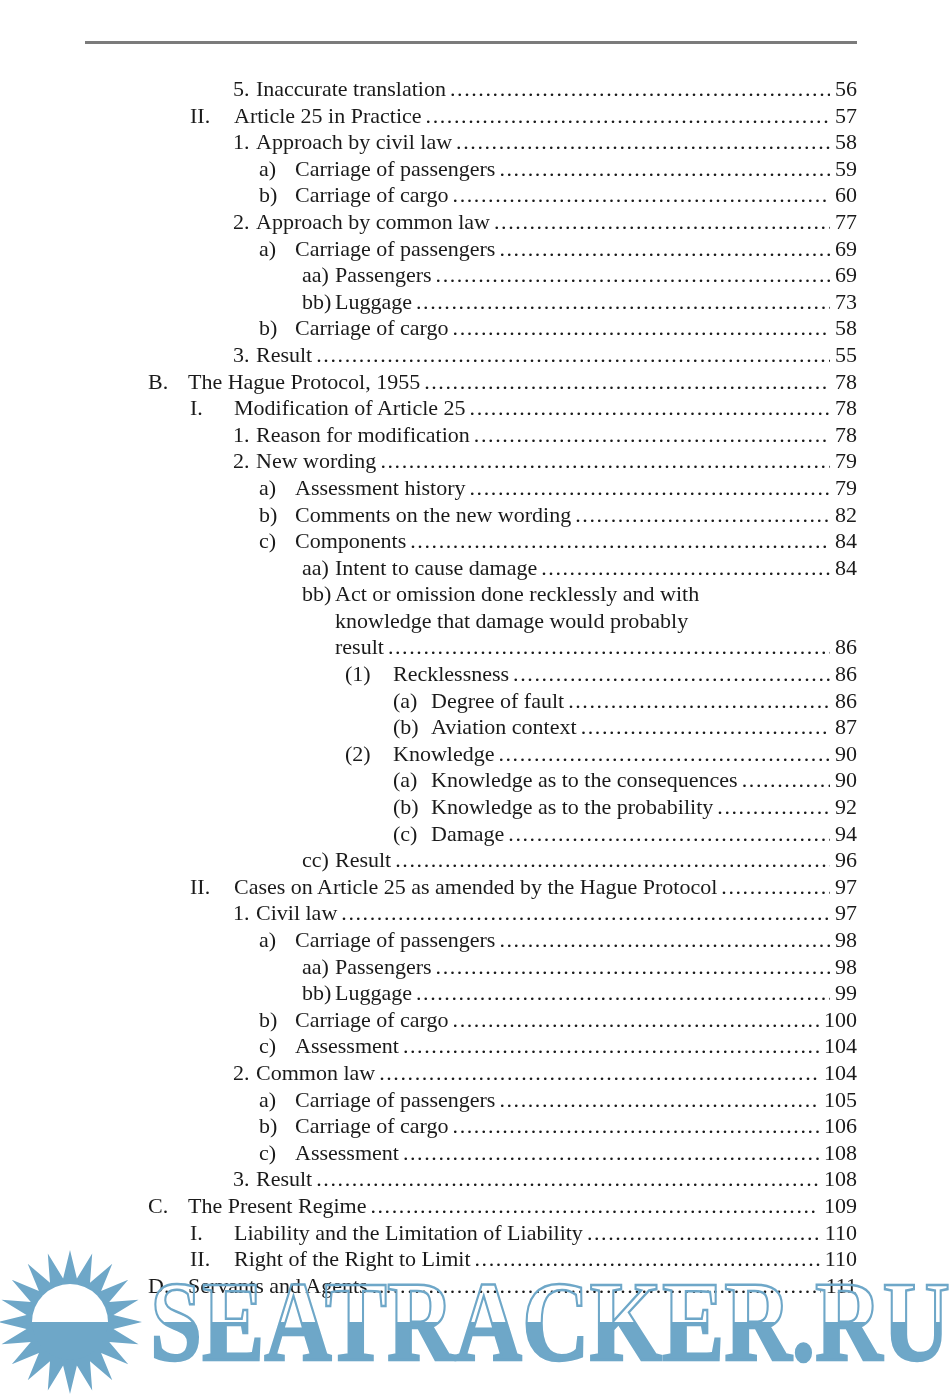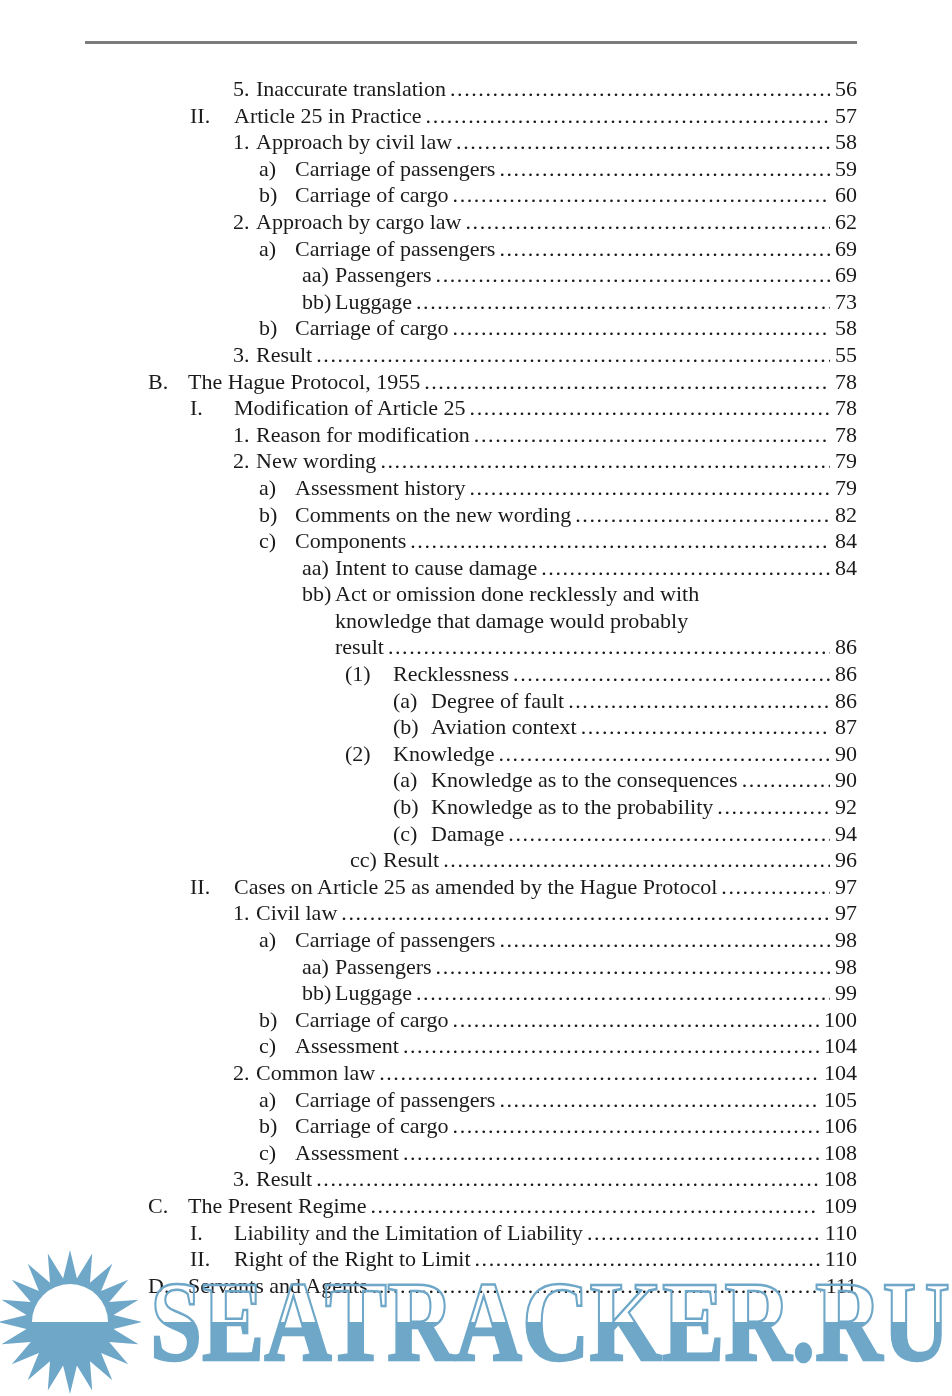--- a/index.html
+++ b/index.html
@@ -78,23 +78,23 @@
       <span class="pg">59</span>
     </div>
       <div class="row" style="padding-left: 174px;">
       <span class="lbl" style="width: 36px;">b)</span>
       <span class="txt">Carriage of cargo</span>
       <span class="leader">........................................................................................................................................................................................................</span>
       <span class="pg">60</span>
     </div>
       <div class="row" style="padding-left: 148px;">
       <span class="lbl" style="width: 23px;">2.</span>
-      <span class="txt">Approach by cargo law</span>
-      <span class="leader">........................................................................................................................................................................................................</span>
-      <span class="pg">62</span>
+      <span class="txt">Approach by common law</span>
+      <span class="leader">........................................................................................................................................................................................................</span>
+      <span class="pg">77</span>
     </div>
       <div class="row" style="padding-left: 174px;">
       <span class="lbl" style="width: 36px;">a)</span>
       <span class="txt">Carriage of passengers</span>
       <span class="leader">........................................................................................................................................................................................................</span>
       <span class="pg">69</span>
     </div>
       <div class="row" style="padding-left: 217px;">
       <span class="lbl" style="width: 33px;">aa)</span>
       <span class="txt">Passengers</span>
@@ -219,21 +219,21 @@
       <span class="leader">........................................................................................................................................................................................................</span>
       <span class="pg">92</span>
     </div>
       <div class="row" style="padding-left: 308px;">
       <span class="lbl" style="width: 38px;">(c)</span>
       <span class="txt">Damage</span>
       <span class="leader">........................................................................................................................................................................................................</span>
       <span class="pg">94</span>
     </div>
       <div class="row" style="padding-left: 217px;">
-      <span class="lbl" style="width: 33px; margin-left: 48px;">cc)</span>
+      <span class="lbl" style="width: 33px;">cc)</span>
       <span class="txt">Result</span>
       <span class="leader">........................................................................................................................................................................................................</span>
       <span class="pg">96</span>
     </div>
       <div class="row" style="padding-left: 105px;">
       <span class="lbl" style="width: 44px;">II.</span>
       <span class="txt">Cases on Article 25 as amended by the Hague Protocol</span>
       <span class="leader">........................................................................................................................................................................................................</span>
       <span class="pg">97</span>
     </div>

